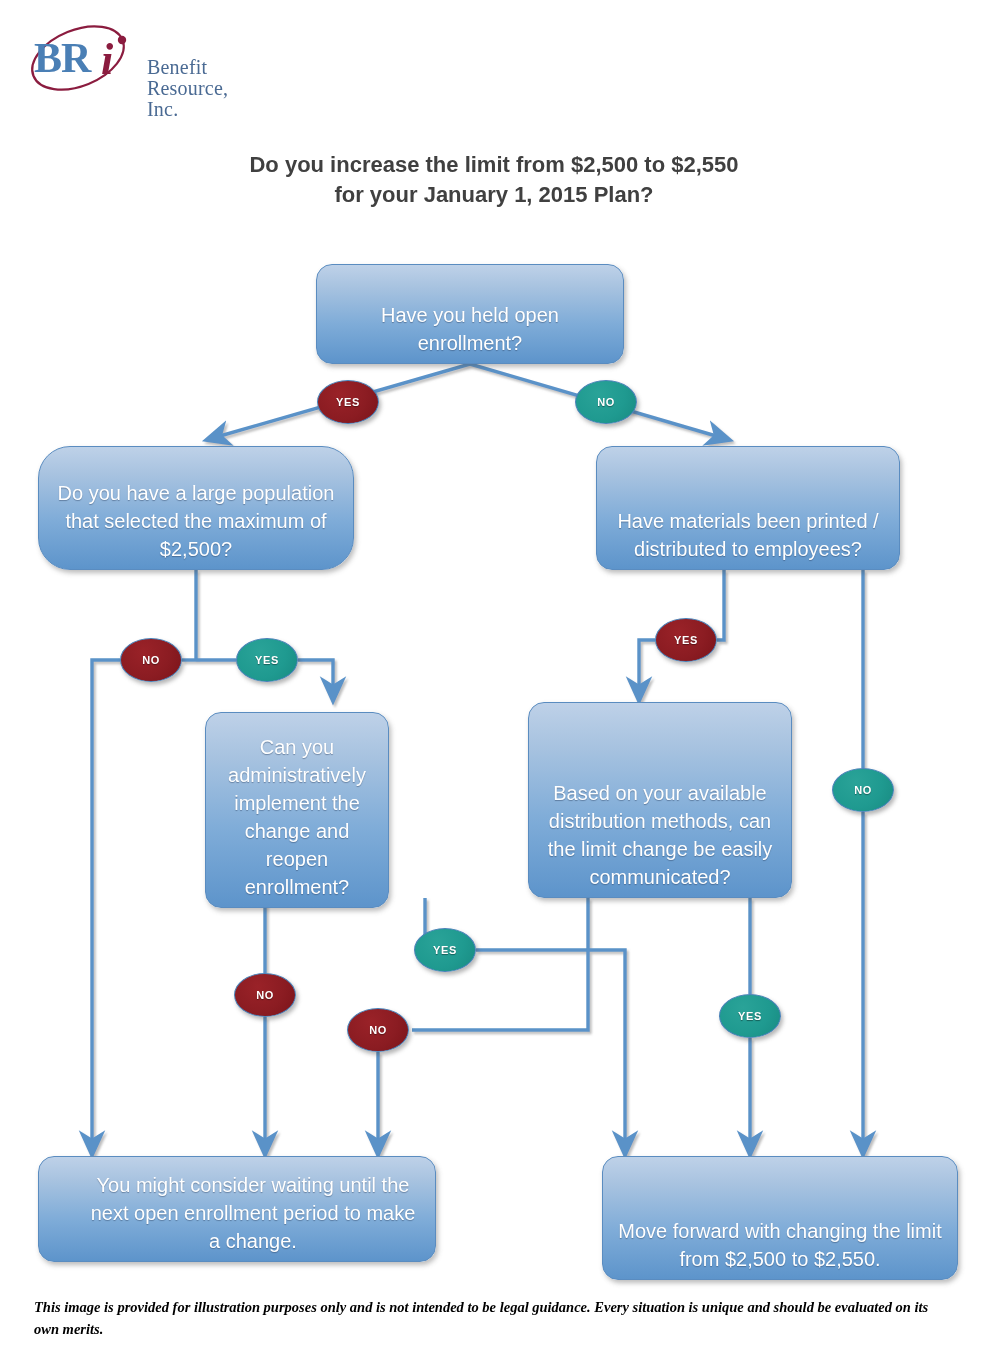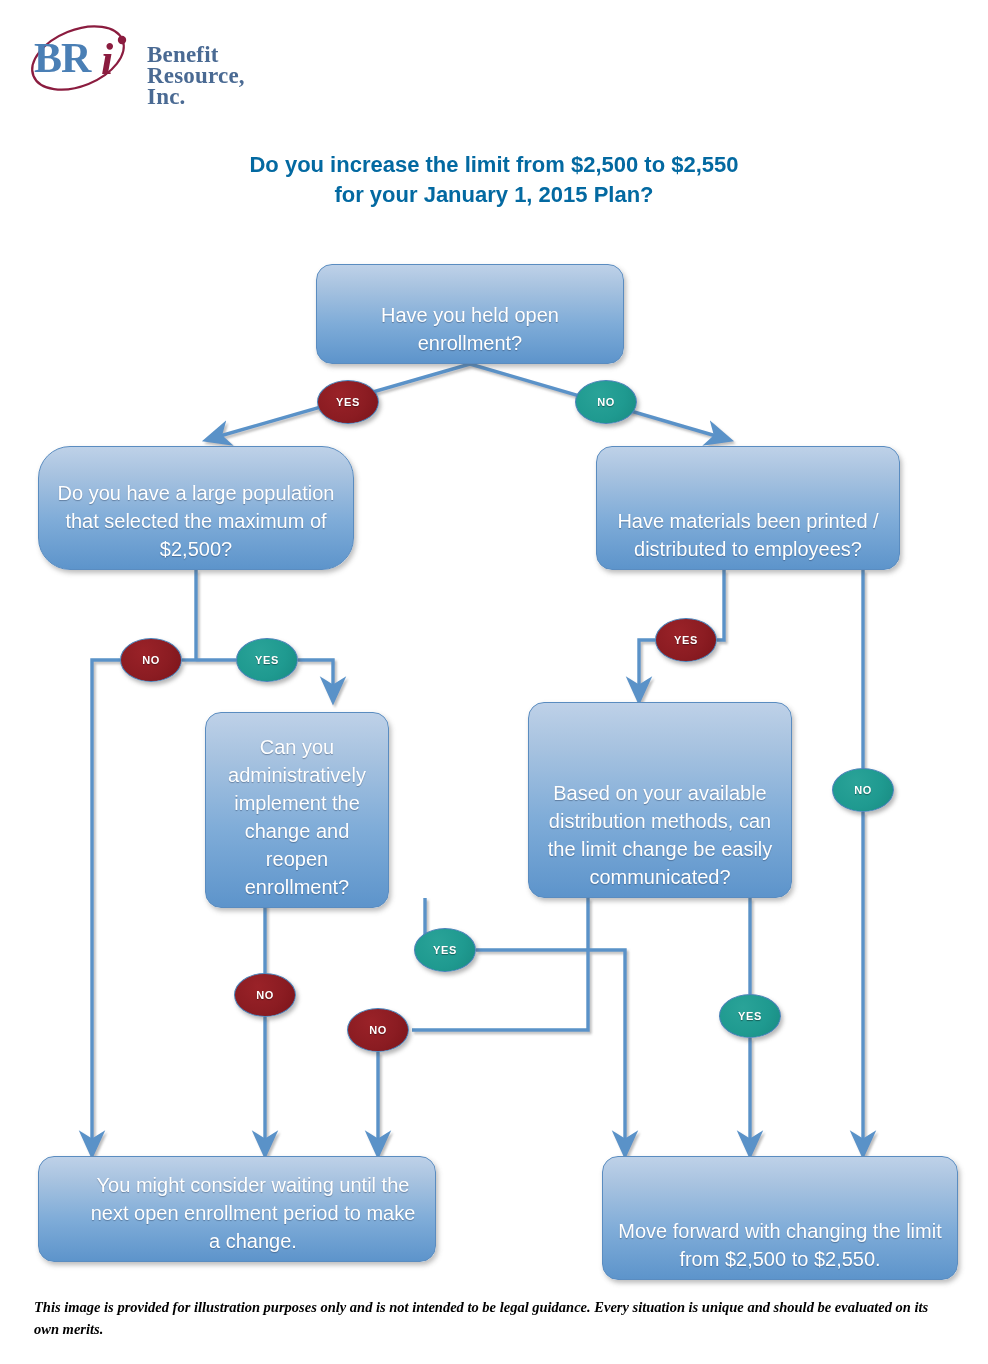--- a/index.html
+++ b/index.html
@@ -8,33 +8,33 @@
     width:988px;height:1364px;background:#ffffff;
     font-family:"Liberation Sans", sans-serif;
     position:relative;overflow:hidden;
   }
   #stage{position:absolute;left:0;top:0;width:988px;height:1364px;}
 
   
   .logo-wrap{position:absolute;left:22px;top:18px;width:240px;height:78px;}
   .logo-svg{position:absolute;left:0;top:0;}
   .logo-text{
-    position:absolute;left:125px;top:26px;
+    position:absolute;left:125px;top:39px;
     font-family:"Liberation Serif", serif;
-    font-size:23px;line-height:21px;color:#4a6a93;letter-spacing:.2px;font-weight:bold;
+    font-size:20px;line-height:21px;color:#4a6a93;letter-spacing:.2px;
   }
 
   
   .title{
     position:absolute;left:0;top:104px;width:988px;text-align:center;
     font-size:40px;font-weight:bold;color:#0d0d0d;letter-spacing:-0.2px;
   }
   .subtitle{
     position:absolute;left:0;top:150px;width:988px;text-align:center;
-    font-size:22px;font-weight:bold;color:#0369a1;line-height:30px;
+    font-size:22px;font-weight:bold;color:#404040;line-height:30px;
   }
 
   
   .flow-svg{position:absolute;left:0;top:0;width:988px;height:1364px;}
 
   
   .node{
     position:absolute;box-sizing:border-box;
     border:1px solid #5a8cc0;border-radius:16px;
     background:linear-gradient(180deg,#bed1e8 0%,#a8c3e0 22%,#7facd8 60%,#5d94cb 100%);

